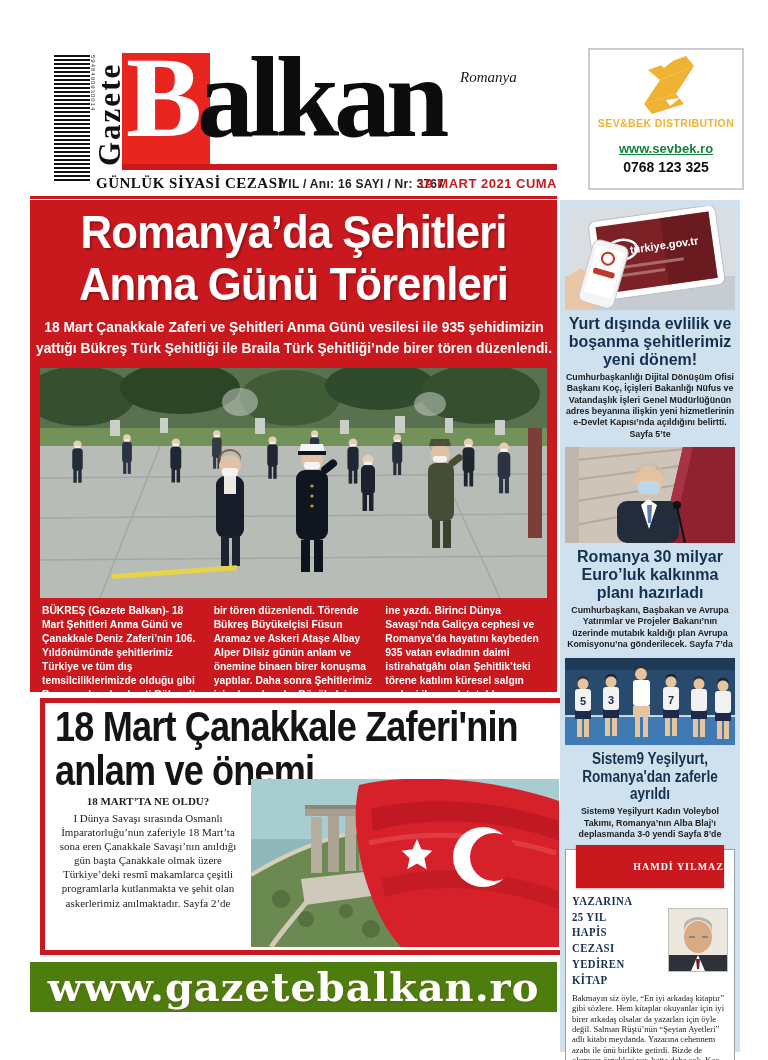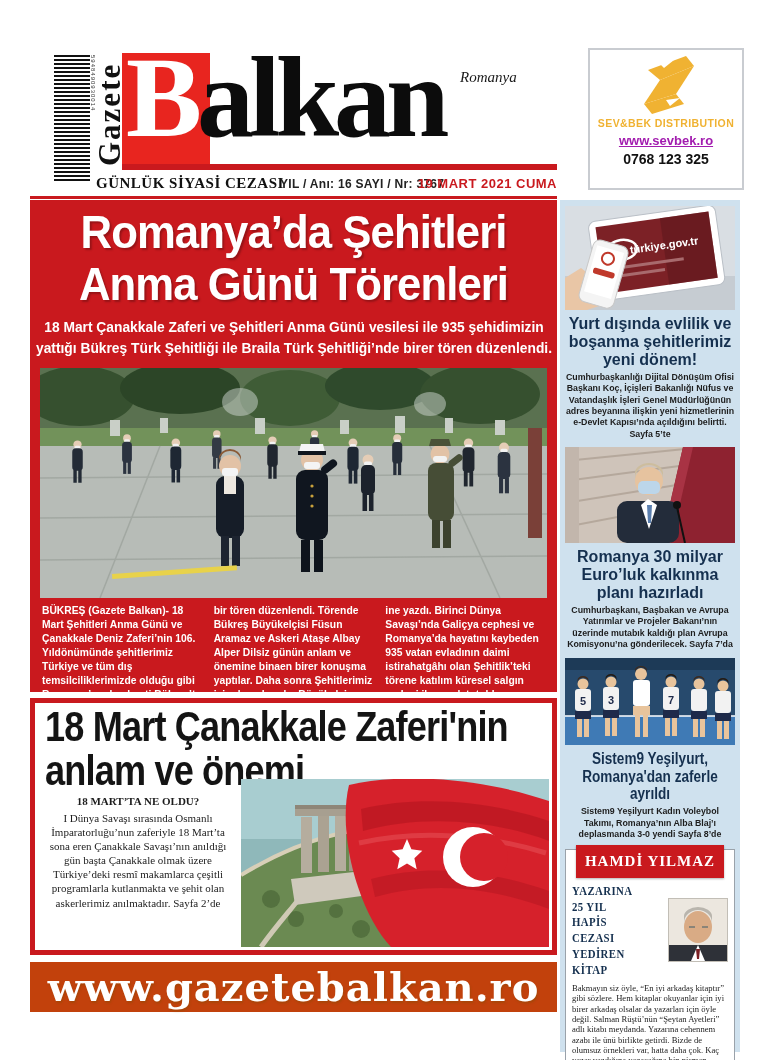--- a/index.html
+++ b/index.html
@@ -20,56 +20,56 @@
   .info-row{left:0;top:130px;width:527px;height:18px;}
   .tagline{left:66px;top:0;font-family:"Liberation Serif",serif;font-weight:bold;font-size:15px;color:#111;letter-spacing:.5px;}
   .issue-info{left:250px;top:2px;font-size:12px;color:#222;font-weight:bold;letter-spacing:.3px;}
   .date{right:0;top:1px;font-size:13px;color:#c9191e;font-weight:bold;letter-spacing:.5px;}
   .thin-red{left:0;top:151px;width:527px;height:3px;background:#c9191e;}
 
   
   .ad-box{left:588px;top:48px;width:152px;height:138px;border:2px solid #c9ccd1;background:#fff;text-align:center;}
   .ad-logo{margin:4px auto 0;display:block;}
   .ad-brand{font-size:10.5px;font-weight:bold;color:#f0b232;letter-spacing:.4px;margin-top:1px;}
-  .ad-site{font-size:13px;font-weight:bold;color:#a21caf;text-decoration:underline;margin-top:4px;display:block;}
+  .ad-site{font-size:13px;font-weight:bold;color:#15803d;text-decoration:underline;margin-top:12px;display:block;}
   .ad-phone{font-size:14px;font-weight:bold;color:#111;margin-top:3px;}
 
   
   .lead-box{left:30px;top:200px;width:527px;height:492px;background:#c9191e;}
   .lead-h{width:100%;text-align:center;color:#fff;font-weight:bold;font-size:47px;line-height:1;transform:scaleX(.93);transform-origin:center;letter-spacing:-1px;text-shadow:2px 2px 2px rgba(0,0,0,.25);white-space:nowrap;}
   .lead-h1{top:8px;}
   .lead-h2{top:60px;}
   .lead-sub{left:-21px;top:116px;width:570px;text-align:center;color:#fff;font-weight:bold;font-size:15px;line-height:1.4;transform:scaleX(.92);transform-origin:center;}
   .lead-photo{left:10px;top:168px;width:507px;height:230px;overflow:hidden;}
   .lead-cols{left:12px;top:404px;width:503px;display:flex;gap:12px;}
   .lead-col{flex:1;color:#fff;font-size:10.3px;font-weight:bold;line-height:1.36;text-align:left;}
 
   
-  .second-box{left:30px;top:698px;width:527px;height:257px;background:#fff;border:5px solid #c9191e;box-sizing:border-box;}
+  .second-box{left:40px;top:698px;width:527px;height:257px;background:#fff;border:5px solid #c9191e;box-sizing:border-box;}
   .second-h{left:10px;color:#141414;font-weight:bold;font-size:43px;line-height:1;letter-spacing:-1px;transform:scaleX(.84);transform-origin:left;white-space:nowrap;}
   .second-h1{top:2px;}
   .second-h2{top:46px;}
   .second-body{left:10px;top:88px;width:186px;font-family:"Liberation Serif",serif;font-size:11px;line-height:1.28;color:#1c1c1c;text-align:center;}
   .second-sub{font-weight:bold;margin:3px 0;}
   .second-photo{left:206px;top:76px;width:308px;height:168px;overflow:hidden;}
 
   
-  .footer-banner{left:30px;top:962px;width:527px;height:50px;background:#c2410c;text-align:center;}
+  .footer-banner{left:30px;top:962px;width:527px;height:50px;background:#4d7c0f;text-align:center;}
   .footer-url{font-family:"DejaVu Serif",serif;font-weight:bold;font-size:40px;line-height:50px;color:#fff;letter-spacing:1px;text-shadow:1px 2px 2px rgba(120,80,0,.35);}
 
   
   .sidebar{left:560px;top:200px;width:180px;height:852px;background:#cfe1ee;padding:0;}
   .sb-inner{position:absolute;left:5px;top:6px;width:170px;}
   .sb-photo{display:block;background:#dde3e8;}
   .sb-h{color:#15304f;font-weight:bold;font-size:16px;line-height:1.12;text-align:center;margin:5px 0 3px;}
   .sb-h.condensed{width:200px;margin-left:-15px;transform:scaleX(.85);transform-origin:center;}
   .sb-body{font-size:8.8px;font-weight:bold;color:#1d1d1d;line-height:1.3;text-align:center;margin-bottom:7px;}
 
   .colbox{background:#fff;border:1px solid #9aa2aa;margin-top:8px;padding:5px 6px 7px;position:relative;}
-  .col-banner{background:#c9191e;color:#fff;font-family:"Liberation Serif",serif;font-weight:bold;font-size:15px;text-align:center;letter-spacing:1px;padding:8px 0;margin:-10px 4px 5px;box-shadow:0 1px 2px rgba(0,0,0,.3);}
+  .col-banner{background:#c9191e;color:#fff;font-family:"Liberation Serif",serif;font-weight:bold;font-size:10px;text-align:right;letter-spacing:1px;padding:16px 0;margin:-10px 4px 5px;box-shadow:0 1px 2px rgba(0,0,0,.3);}
   .col-headrow{display:flex;justify-content:space-between;align-items:center;gap:12px;}
   .col-headline{font-family:"Liberation Serif",serif;font-weight:bold;font-size:13.5px;line-height:1.18;color:#15304f;width:118px;transform:scaleX(.8);transform-origin:left top;letter-spacing:.5px;}
   .col-portrait{border:1px solid #c2beb6;flex:0 0 auto;}
   .col-body{font-family:"Liberation Serif",serif;font-size:8.6px;line-height:1.2;color:#222;margin-top:5px;text-align:left;}
 </style>
 </head>
 <body>
 
 <div class="page">
 

